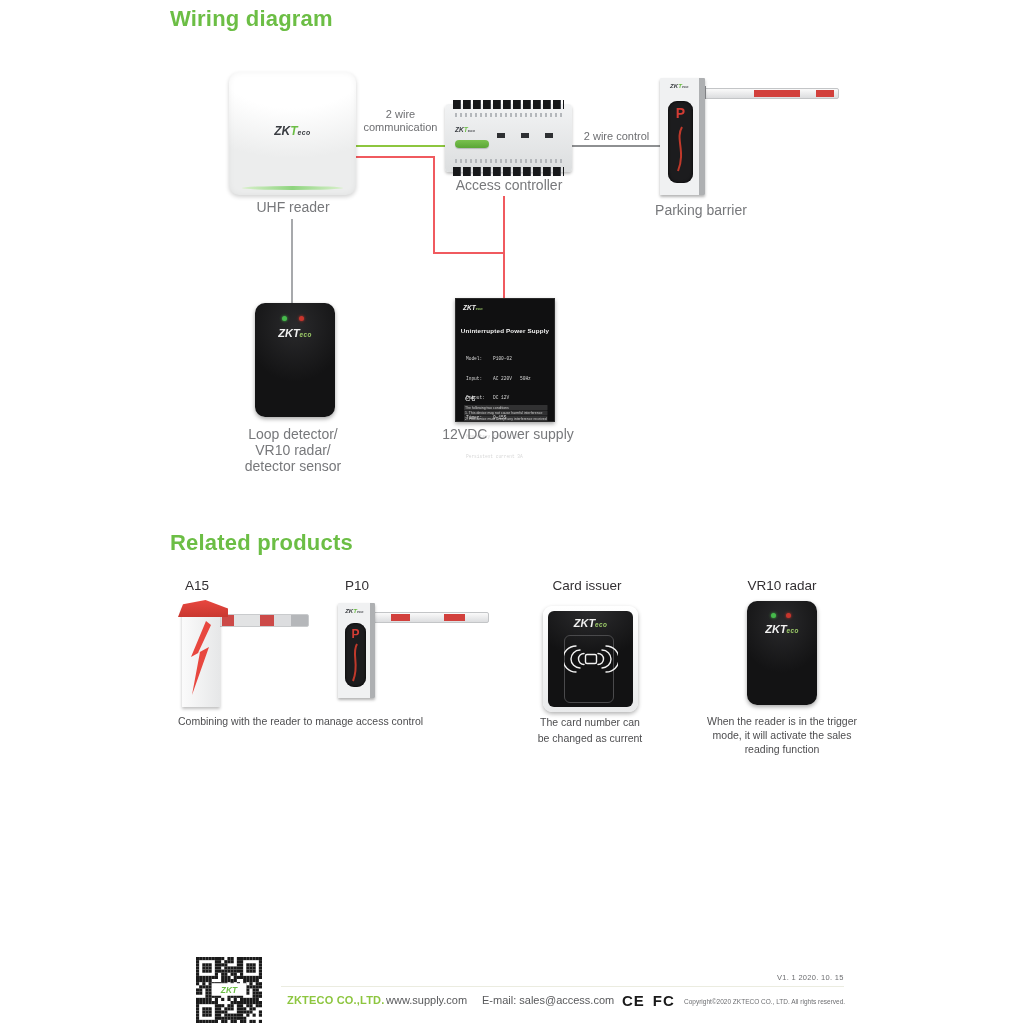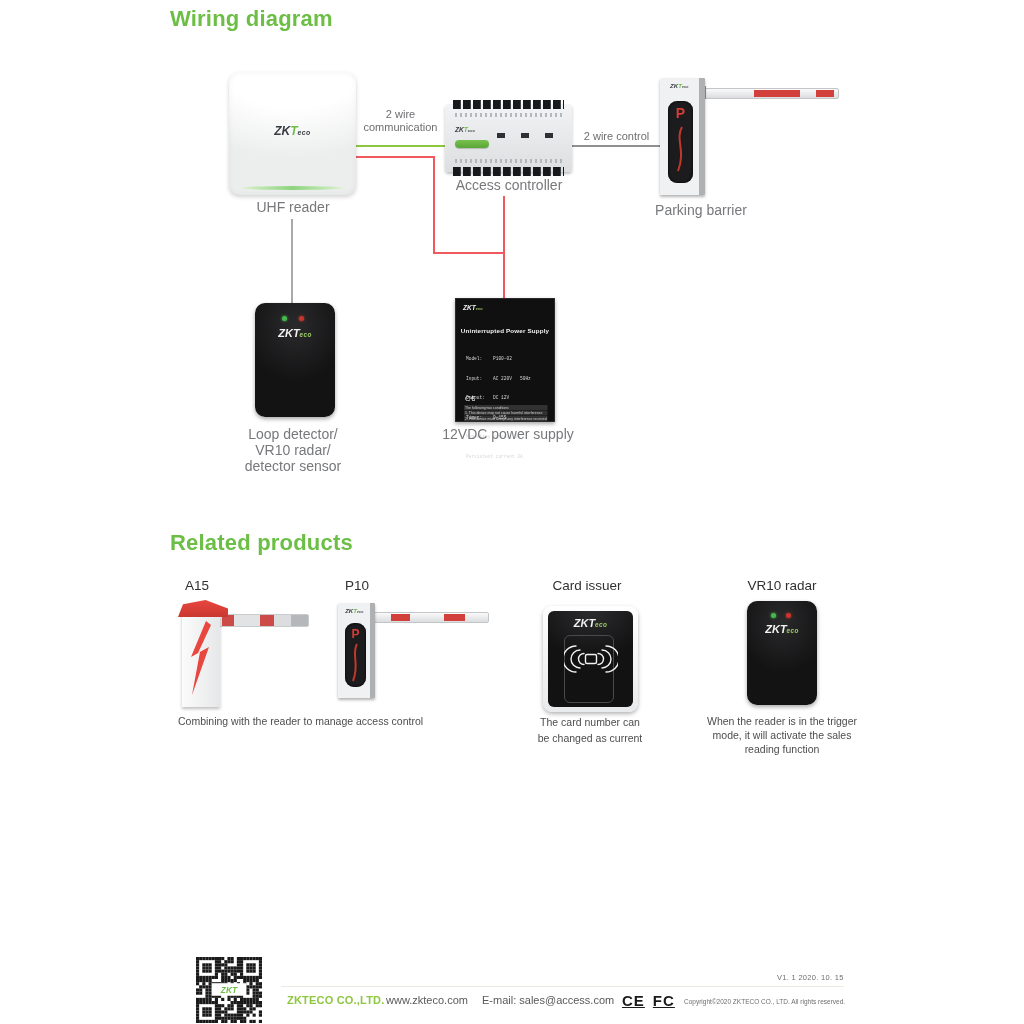--- a/index.html
+++ b/index.html
@@ -115,21 +115,21 @@
 
   .vr10{left:747px;top:601px;width:70px;height:104px;}
 
   
   .qr{left:196px;top:957px;width:66px;height:66px;}
   .foot-line{left:281px;top:986px;width:563px;height:1px;background:#ebece0;}
   .foot-txt{position:absolute;top:994px;font-size:11px;color:#58595b;}
   #foot-company{left:287px;color:#8dc63f;font-weight:bold;letter-spacing:.2px;}
   #foot-web{left:386px;}
   #foot-mail{left:482px;}
-  .marks{left:622px;top:992px;font-size:15px;font-weight:bold;color:#1a1a1a;letter-spacing:1px;text-decoration:underline;}
+  .marks{left:622px;top:992px;font-size:15px;font-weight:bold;color:#1a1a1a;letter-spacing:1px;}
   .marks .fcc{margin-left:8px;}
   #foot-copy{left:684px;top:998px;font-size:6.5px;color:#6d6e71;}
   #foot-ver{left:777px;top:973px;font-size:7.5px;color:#6d6e71;letter-spacing:.3px;}
 </style>
 </head>
 <body>
 
 <div class="canvas">
 
   <div class="h-green" id="h-wiring">Wiring diagram</div>
@@ -601,21 +601,21 @@
           <rect x="45" y="60" width="3" height="3"></rect>
           <rect x="51" y="60" width="3" height="3"></rect>
           <rect x="54" y="60" width="3" height="3"></rect>
           <rect x="60" y="60" width="3" height="3"></rect>
         </g>
         <rect x="15" y="25" width="33" height="12" fill="#fff"></rect>
         <text x="31.5" y="34" font-size="8" font-style="italic" font-weight="bold" fill="#6cbe45" text-anchor="middle" font-family="Liberation Sans, sans-serif">ZKT</text>
       </svg></div>
   <div class="abs foot-line"></div>
   <div class="foot-txt" id="foot-company">ZKTECO CO.,LTD.</div>
-  <div class="foot-txt" id="foot-web">www.zkteco.com</div>
+  <div class="foot-txt" id="foot-web">www.supply.com</div>
   <div class="foot-txt" id="foot-mail">E-mail: sales@access.com</div>
   <div class="abs marks">
     <span>CE</span><span class="fcc">FC</span>
   </div>
   <div class="abs" id="foot-copy">Copyright©2020 ZKTECO CO., LTD. All rights reserved.</div>
   <div class="abs" id="foot-ver">V1. 1    2020. 10. 15</div>
 
 </div>
 
 </body></html>

